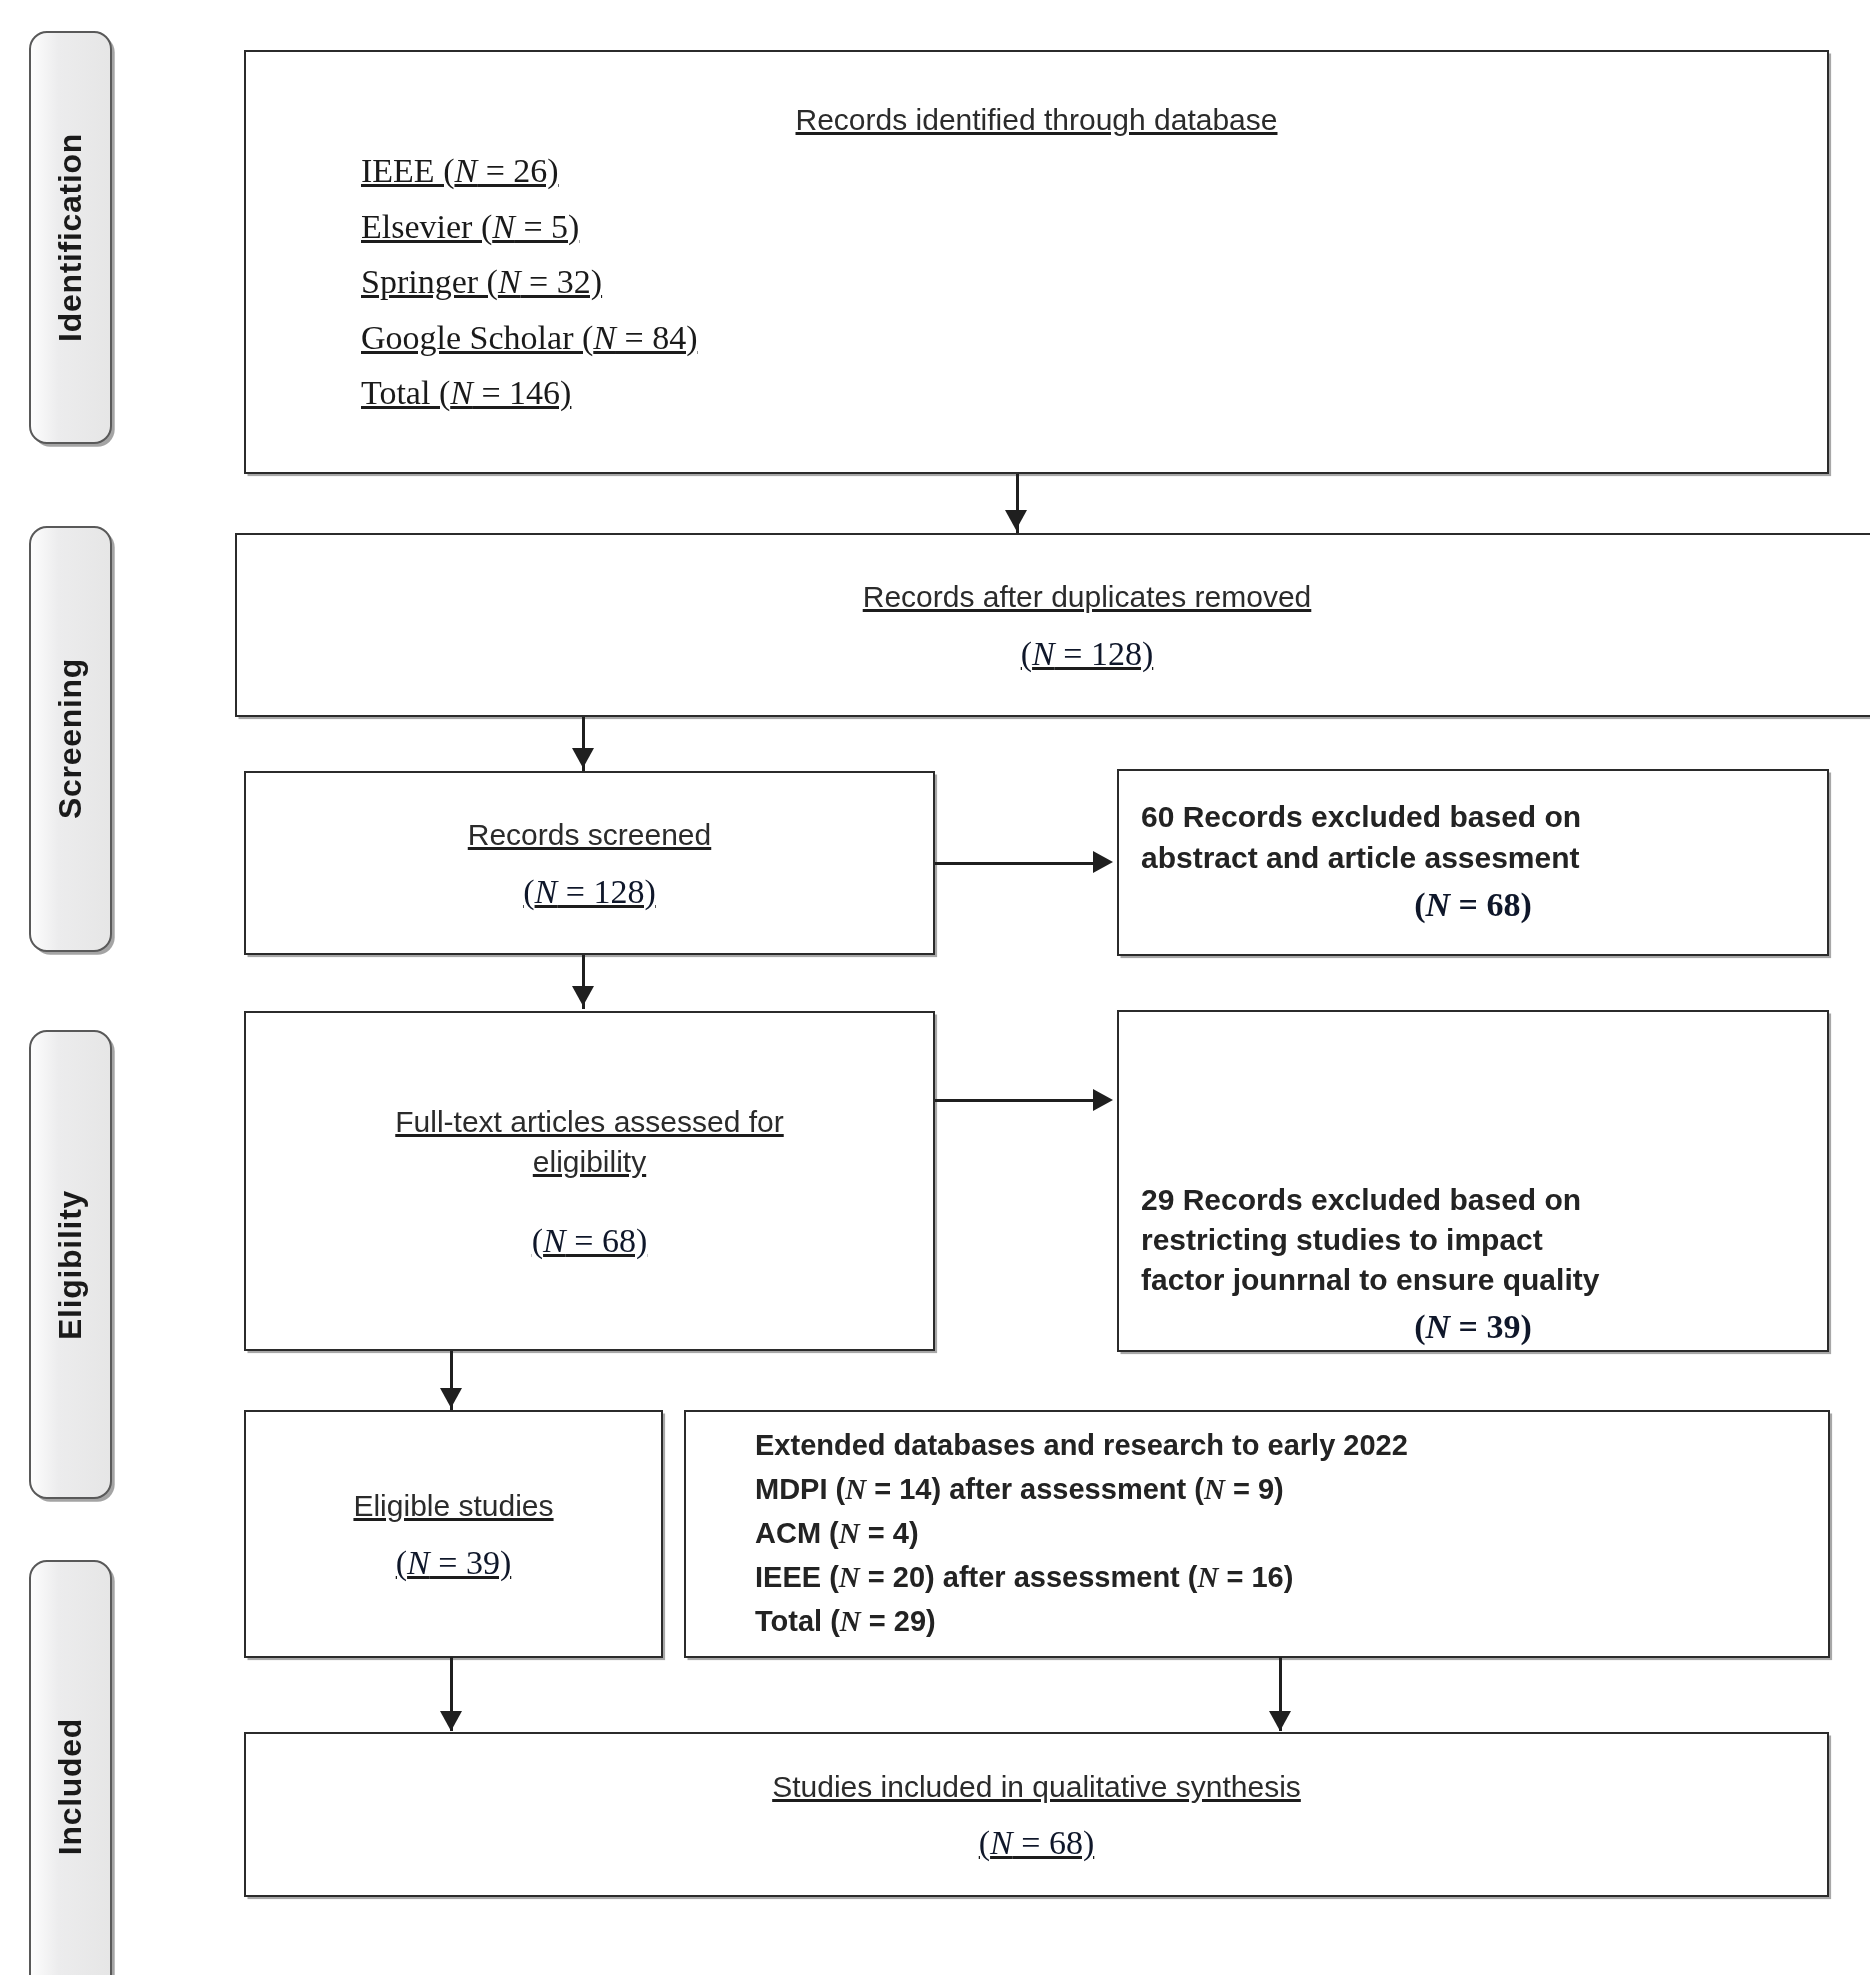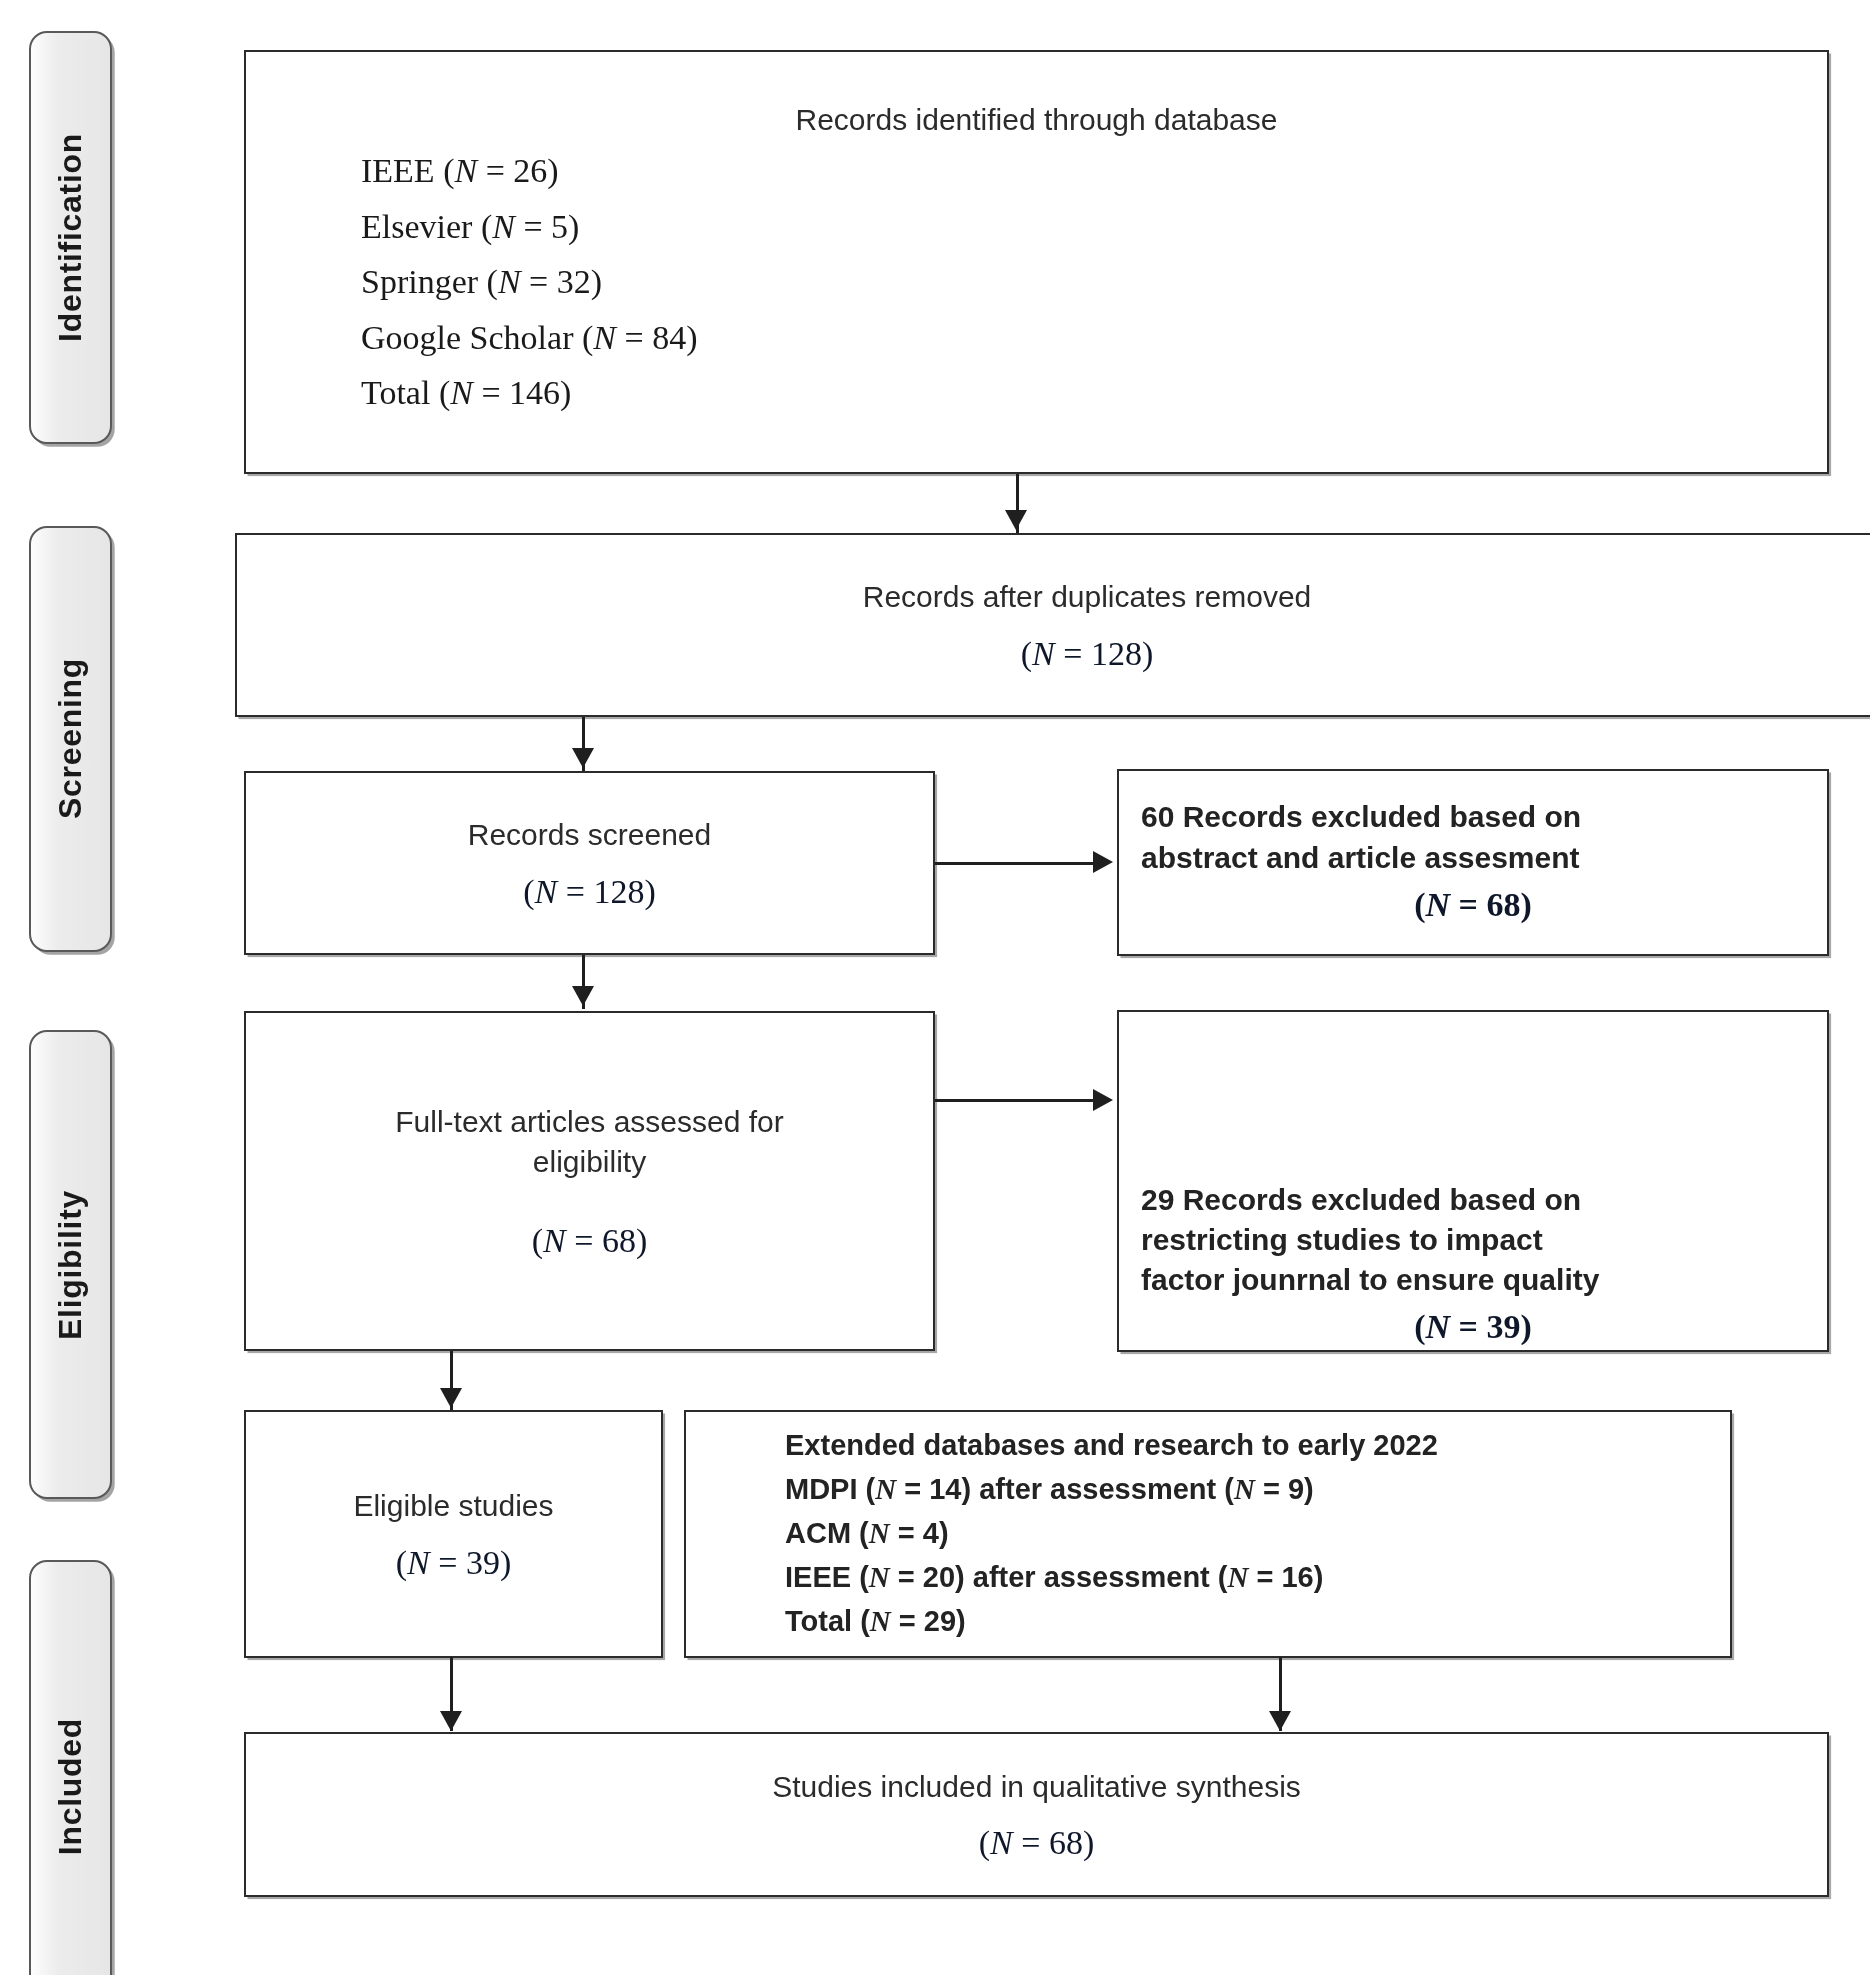--- a/index.html
+++ b/index.html
@@ -78,21 +78,21 @@
     color: #1a1a1a;
   }
   .nvar { font-style: italic; font-family: "Liberation Serif", serif; }
 
   .ncount {
     font-family: "Liberation Serif", serif;
     font-size: 34px;
     color: #0f172a;
   }
 
-  .lines { width: 100%; }
+  .lines { width: 100%; text-decoration: underline; }
   .line { display: block; }
 
   .db-list {
     padding-left: 115px;
     box-sizing: border-box;
     width: 100%;
     text-align: left;
   }
   .db-list .line { margin: 6.2px 0; }
 
@@ -252,21 +252,21 @@
   <div class="arrow-down" style="left:440px; top:1388px;"></div>
 
   <div class="fbox center" style="left:244px; top:1410px; width:419px; height:248px;">
     <div class="lines">
       <span class="sans title-line">Eligible studies</span>
       <div class="gap-sm"></div>
       <span class="ncount line">(<span class="nvar">N</span>&nbsp;= 39)</span>
     </div>
   </div>
 
-  <div class="fbox leftal" style="left:684px; top:1410px; width:1048px; height:248px;padding-left:30px;">
+  <div class="fbox leftal" style="left:684px; top:1410px; width:1146px; height:248px;">
     <div class="ext-list">
       <span class="line">Extended databases and research to early 2022</span>
       <span class="line">MDPI&nbsp;(<span class="nvar">N</span>&nbsp;= 14) after assessment (<span class="nvar">N</span>&nbsp;= 9)</span>
       <span class="line">ACM&nbsp;(<span class="nvar">N</span>&nbsp;= 4)</span>
       <span class="line">IEEE&nbsp;(<span class="nvar">N</span>&nbsp;= 20) after assessment (<span class="nvar">N</span>&nbsp;= 16)</span>
       <span class="line">Total&nbsp;(<span class="nvar">N</span>&nbsp;= 29)</span>
     </div>
   </div>
 
   <div class="vline" style="left:450px; top:1657px; height:74px;"></div>

